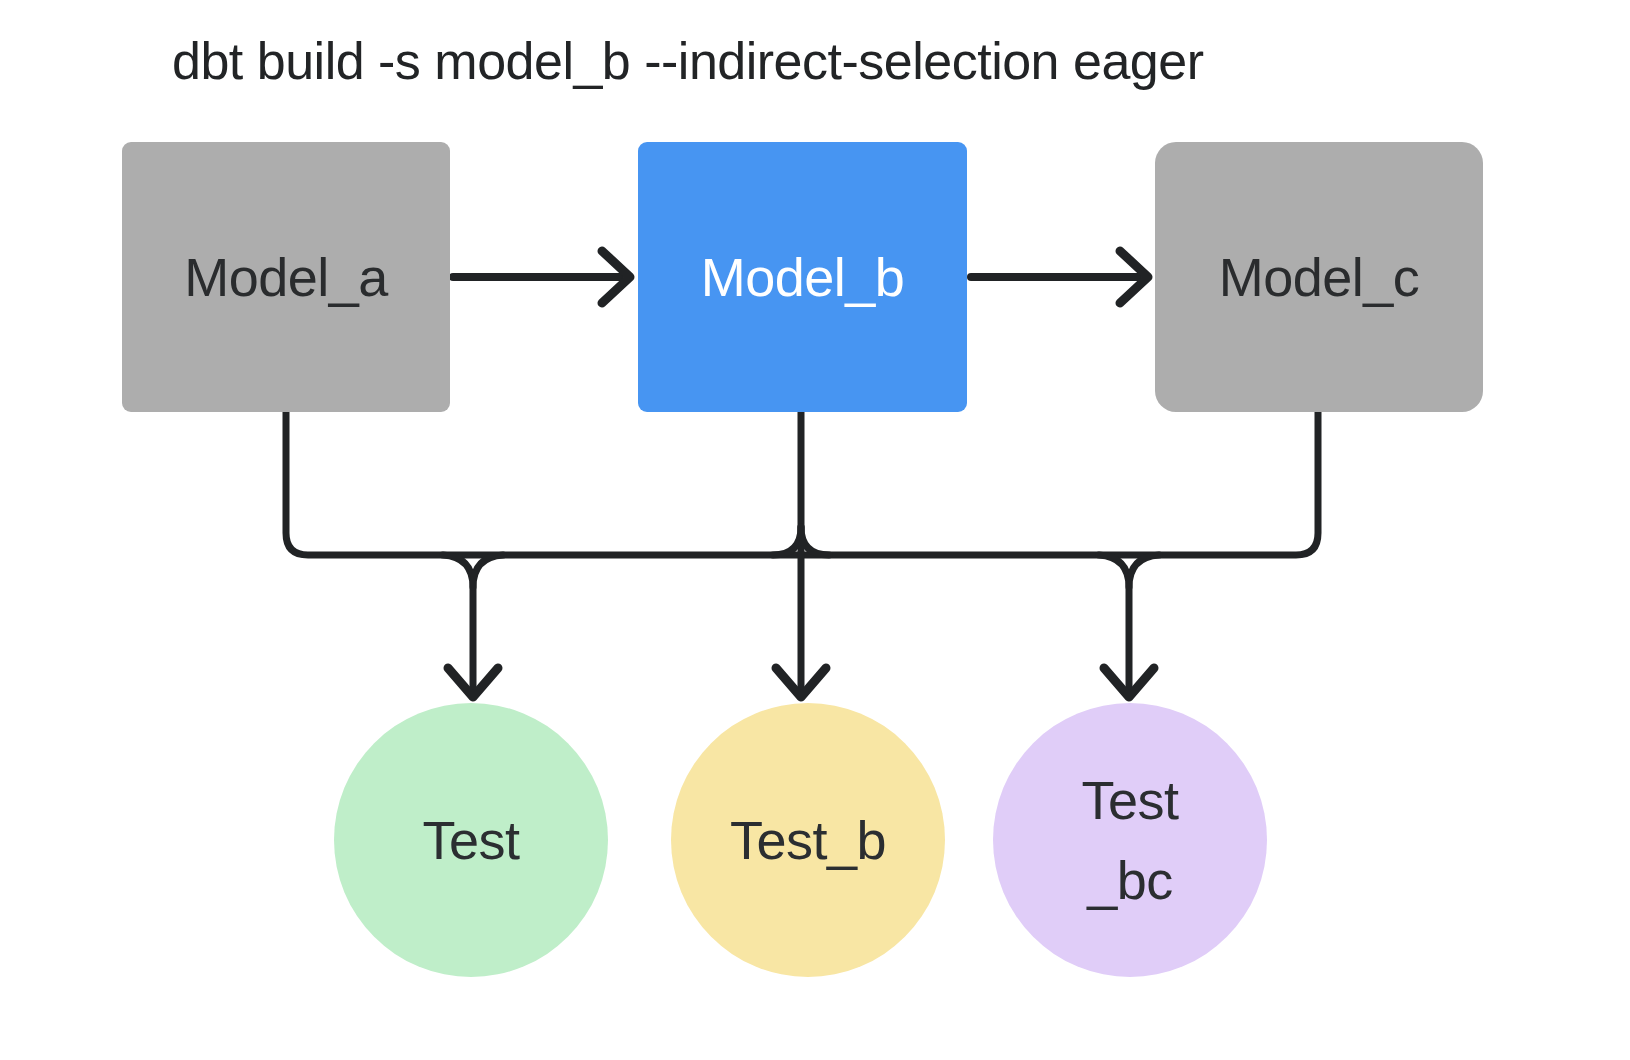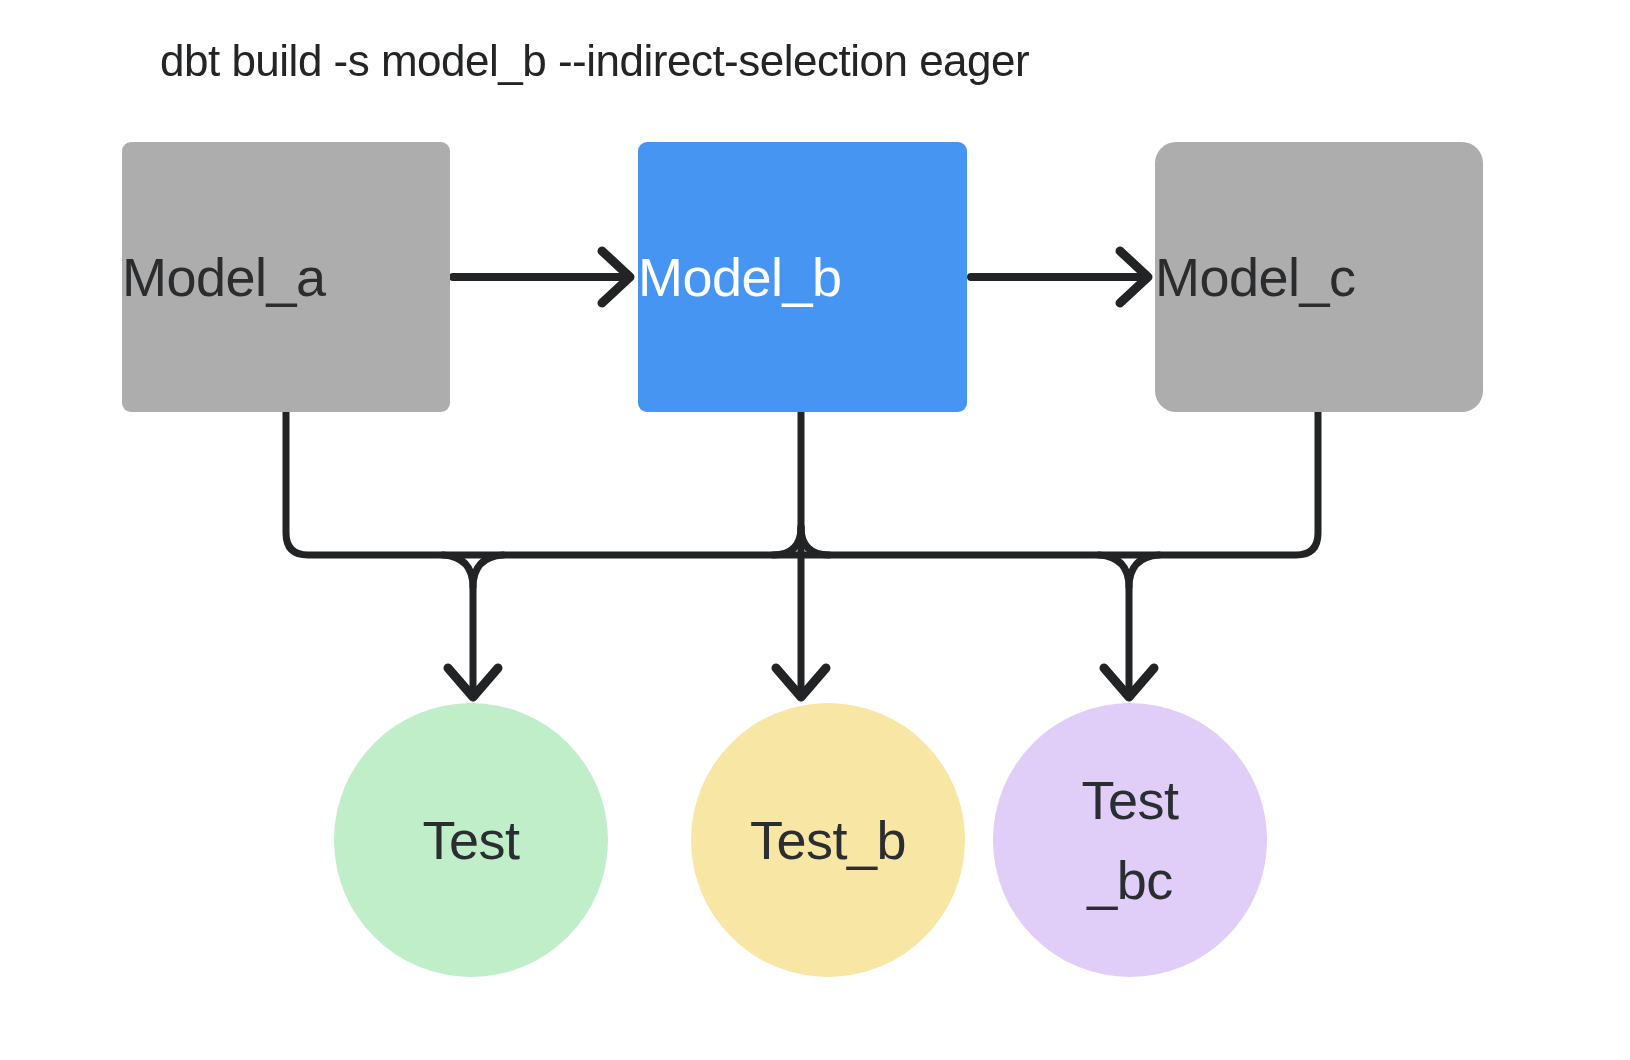--- a/index.html
+++ b/index.html
@@ -10,42 +10,42 @@
     --test_text:#2b2e31; --title_text:#222426;
   }
   *{margin:0;padding:0;box-sizing:border-box;}
   html,body{background:#e9e9e9;}
   body{font-family:"Liberation Sans", sans-serif;}
   .canvas{
     position:relative;width:1630px;height:1060px;
     background:var(--background);overflow:hidden;
   }
   .diagram-title{
-    position:absolute;left:160px;top:30px;
-    font-size:44px;line-height:62px;letter-spacing:-0.5px;
+    position:absolute;left:172px;top:30px;
+    font-size:52px;line-height:62px;letter-spacing:-0.5px;
     color:var(--title_text);white-space:nowrap;
   }
   .model-node{
     position:absolute;top:142px;width:328px;height:270px;
     border-radius:9px;background:var(--model_default);
-    display:flex;align-items:center;
+    display:flex;align-items:center;justify-content:center;
     font-size:54px;letter-spacing:-0.5px;color:var(--model_text);
   }
   .model-node.selected{background:var(--model_selected);color:var(--model_selected_text);}
   #model-a{left:122px;}
   #model-b{left:638px;width:329px;}
   #model-c{left:1155px;border-radius:21px;}
   .test-node{
     position:absolute;top:703px;width:274px;height:274px;border-radius:50%;
     display:flex;flex-direction:column;align-items:center;justify-content:center;
     font-size:54px;line-height:80px;letter-spacing:-0.5px;color:var(--test_text);
     text-align:center;
   }
   #test-ab{left:334px;background:var(--test_ab);}
-  #test-b{left:691px;background:var(--test_b);}
+  #test-b{left:671px;background:var(--test_b);}
   #test-bc{left:993px;background:var(--test_bc);}
   svg.edges{position:absolute;left:0;top:0;}
   svg.edges path{
     fill:none;stroke:var(--ink);
     stroke-linecap:round;stroke-linejoin:round;
   }
   .s7{stroke-width:7px;}
   .s8{stroke-width:8px;}
   .s9{stroke-width:9px;}
 </style>

